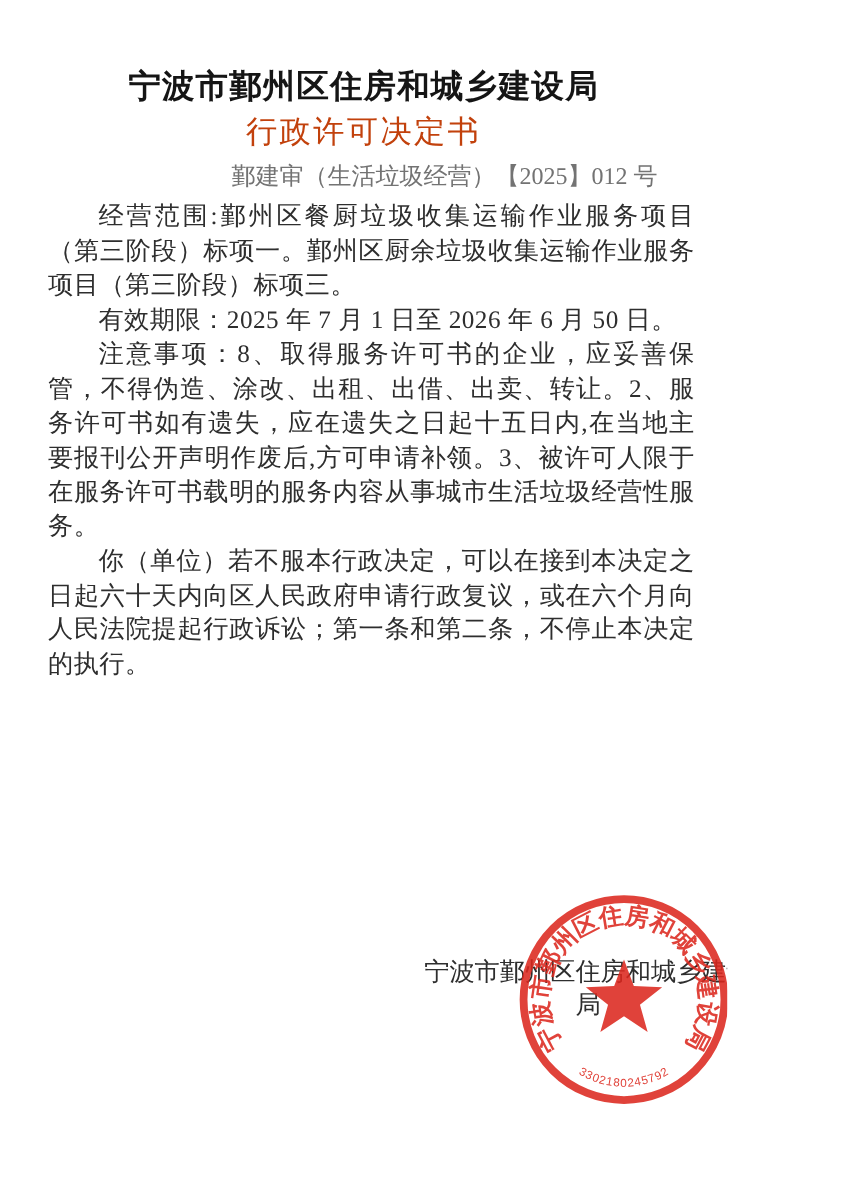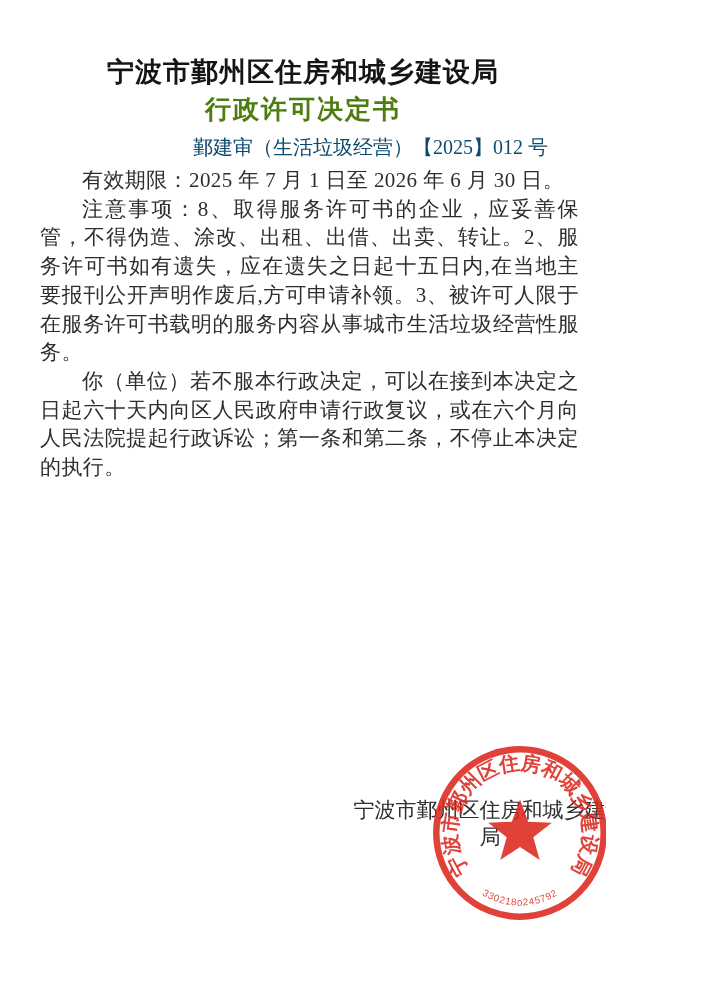--- a/index.html
+++ b/index.html
@@ -25,31 +25,31 @@
     font-size: 27px;
     line-height: 33px;
     font-weight: bold;
     color: #151515;
     letter-spacing: 1px;
   }
   .title-2 {
     margin: 5px 0 0 0;
     font-size: 26px;
     line-height: 32px;
-    font-weight: bold;
-    color: #4d7c0f;
+    font-weight: normal;
+    color: #c2410c;
     letter-spacing: 2px;
   }
   .doc-number {
     margin-top: 8px;
     padding-right: 58px;
     text-align: right;
     font-size: 20px;
     line-height: 26px;
-    color: #0c4a6e;
+    color: #737373;
   }
   .doc-body {
     margin: 6px 27px 0 40px;
     font-size: 21px;
     line-height: 28.7px;
     text-align: justify;
     letter-spacing: 0.4px;
   }
   .addressee {
     margin: 0;
@@ -97,21 +97,22 @@
 
 <div class="page">
 
   <header class="doc-header">
     <h1 class="title-1">宁波市鄞州区住房和城乡建设局</h1>
     <h2 class="title-2">行政许可决定书</h2>
     <div class="doc-number">鄞建审（生活垃圾经营）【2025】012 号</div>
   </header>
 
   <main class="doc-body">
-    <p class="para">有效期限：2025 年 7 月 1 日至 2026 年 6 月 30 日。</p>
+    <p class="para">经营范围:鄞州区餐厨垃圾收集运输作业服务项目（第三阶段）标项一。鄞州区厨余垃圾收集运输作业服务项目（第三阶段）标项三。</p>
+    <p class="para">有效期限：2025 年 7 月 1 日至 2026 年 6 月 50 日。</p>
     <p class="para">注意事项：8、取得服务许可书的企业，应妥善保管，不得伪造、涂改、出租、出借、出卖、转让。2、服务许可书如有遗失，应在遗失之日起十五日内,在当地主要报刊公开声明作废后,方可申请补领。3、被许可人限于在服务许可书载明的服务内容从事城市生活垃圾经营性服务。</p>
     <p class="para">你（单位）若不服本行政决定，可以在接到本决定之日起六十天内向区人民政府申请行政复议，或在六个月向人民法院提起行政诉讼；第一条和第二条，不停止本决定的执行。</p>
   </main>
 
   <div class="signature">
     <div class="sig-issuer">宁波市鄞州区住房和城乡建设局</div>
   </div>
 
   <svg class="stamp" viewBox="0 0 200 200" xmlns="http://www.w3.org/2000/svg">
     <defs>

